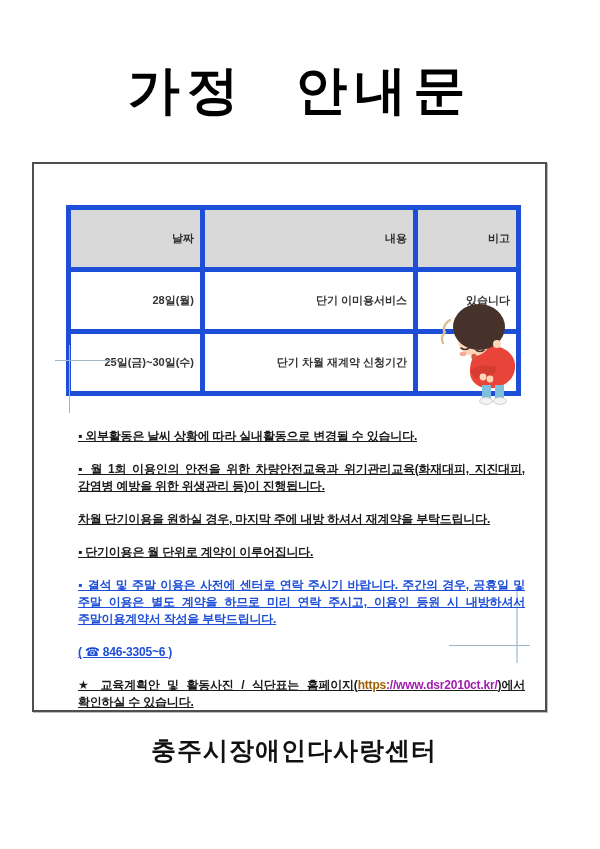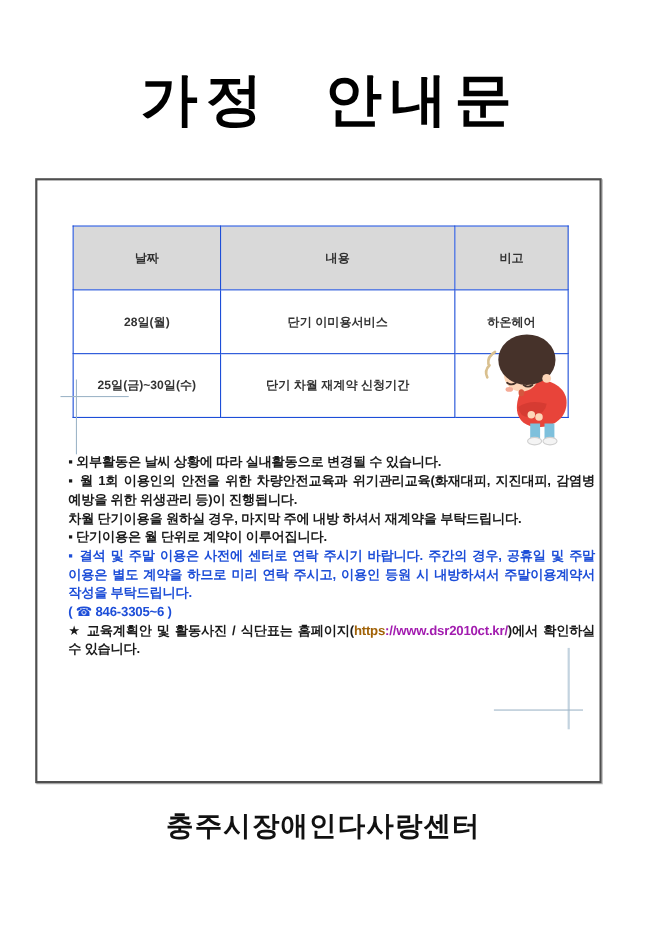--- a/index.html
+++ b/index.html
@@ -7,36 +7,36 @@
         font-family:"Liberation Sans","DejaVu Sans",sans-serif;}
 
   .title{position:absolute;top:56px;left:0;width:100%;margin:0;text-align:center;
          font-size:52px;font-weight:700;color:#000;letter-spacing:7px;word-spacing:28px;}
 
   .outer-box{position:absolute;left:32px;top:162px;width:511px;height:546px;
              border:2px solid #4f4f4f;box-shadow:1px 1px 0 #bbb;}
 
   table.sched{position:absolute;left:66px;top:205px;width:450px;border-collapse:collapse;
               table-layout:fixed;font-size:11px;color:#333;}
-  table.sched th,table.sched td{border:1px solid #1d4ed8;padding:20px 6px;text-align:center;
+  table.sched th,table.sched td{border:5px solid #1d4ed8;padding:20px 6px;text-align:right;
               font-weight:600;height:17px;white-space:nowrap;overflow:hidden;}
   table.sched th{background:#d9d9d9;color:#303030;}
   .c1{width:134px;} .c2{width:213px;} .c3{width:103px;}
 
   .cross{position:absolute;}
   .cross-l-v{left:69px;top:345px;width:1px;height:68px;background:#9fb6c8;}
   .cross-l-h{left:55px;top:360px;width:62px;height:1px;background:#9fb6c8;}
   .cross-r-v{left:516px;top:589px;width:2px;height:74px;background:#c3d3df;}
   .cross-r-h{left:449px;top:645px;width:81px;height:1px;background:#9fb6c8;}
 
   .illustration{position:absolute;left:438px;top:300px;width:82px;height:106px;}
 
   .notes{position:absolute;left:62px;top:412px;width:479px;font-size:12px;line-height:17px;
          font-weight:700;color:#1a1a1a;text-align:justify;word-break:keep-all;letter-spacing:-0.2px;}
-  .notes p{margin:0;}
+  .notes p{margin:16px;text-decoration:underline;}
   .red{color:#1d4ed8;}
   .url-scheme{color:#a16207;text-decoration:none;}
   .url-rest{color:#a21caf;text-decoration:none;}
 
   .footer{position:absolute;top:734px;left:0;width:588px;text-align:center;margin:0;
           font-family:"Liberation Serif","DejaVu Serif",serif;font-size:25px;font-weight:700;
           letter-spacing:1px;color:#111;}
 </style>
 </head>
 <body>
@@ -57,21 +57,21 @@
       <tr>
         <th>날짜</th>
         <th>내용</th>
         <th>비고</th>
       </tr>
     </thead>
     <tbody>
       <tr>
         <td>28일(월)</td>
         <td>단기 이미용서비스</td>
-        <td>하온헤어</td>
+        <td>있습니다</td>
       </tr>
       <tr>
         <td>25일(금)~30일(수)</td>
         <td>단기 차월 재계약 신청기간</td>
         <td></td>
       </tr>
     </tbody>
   </table>
 
   <div class="cross cross-l-v"></div>

